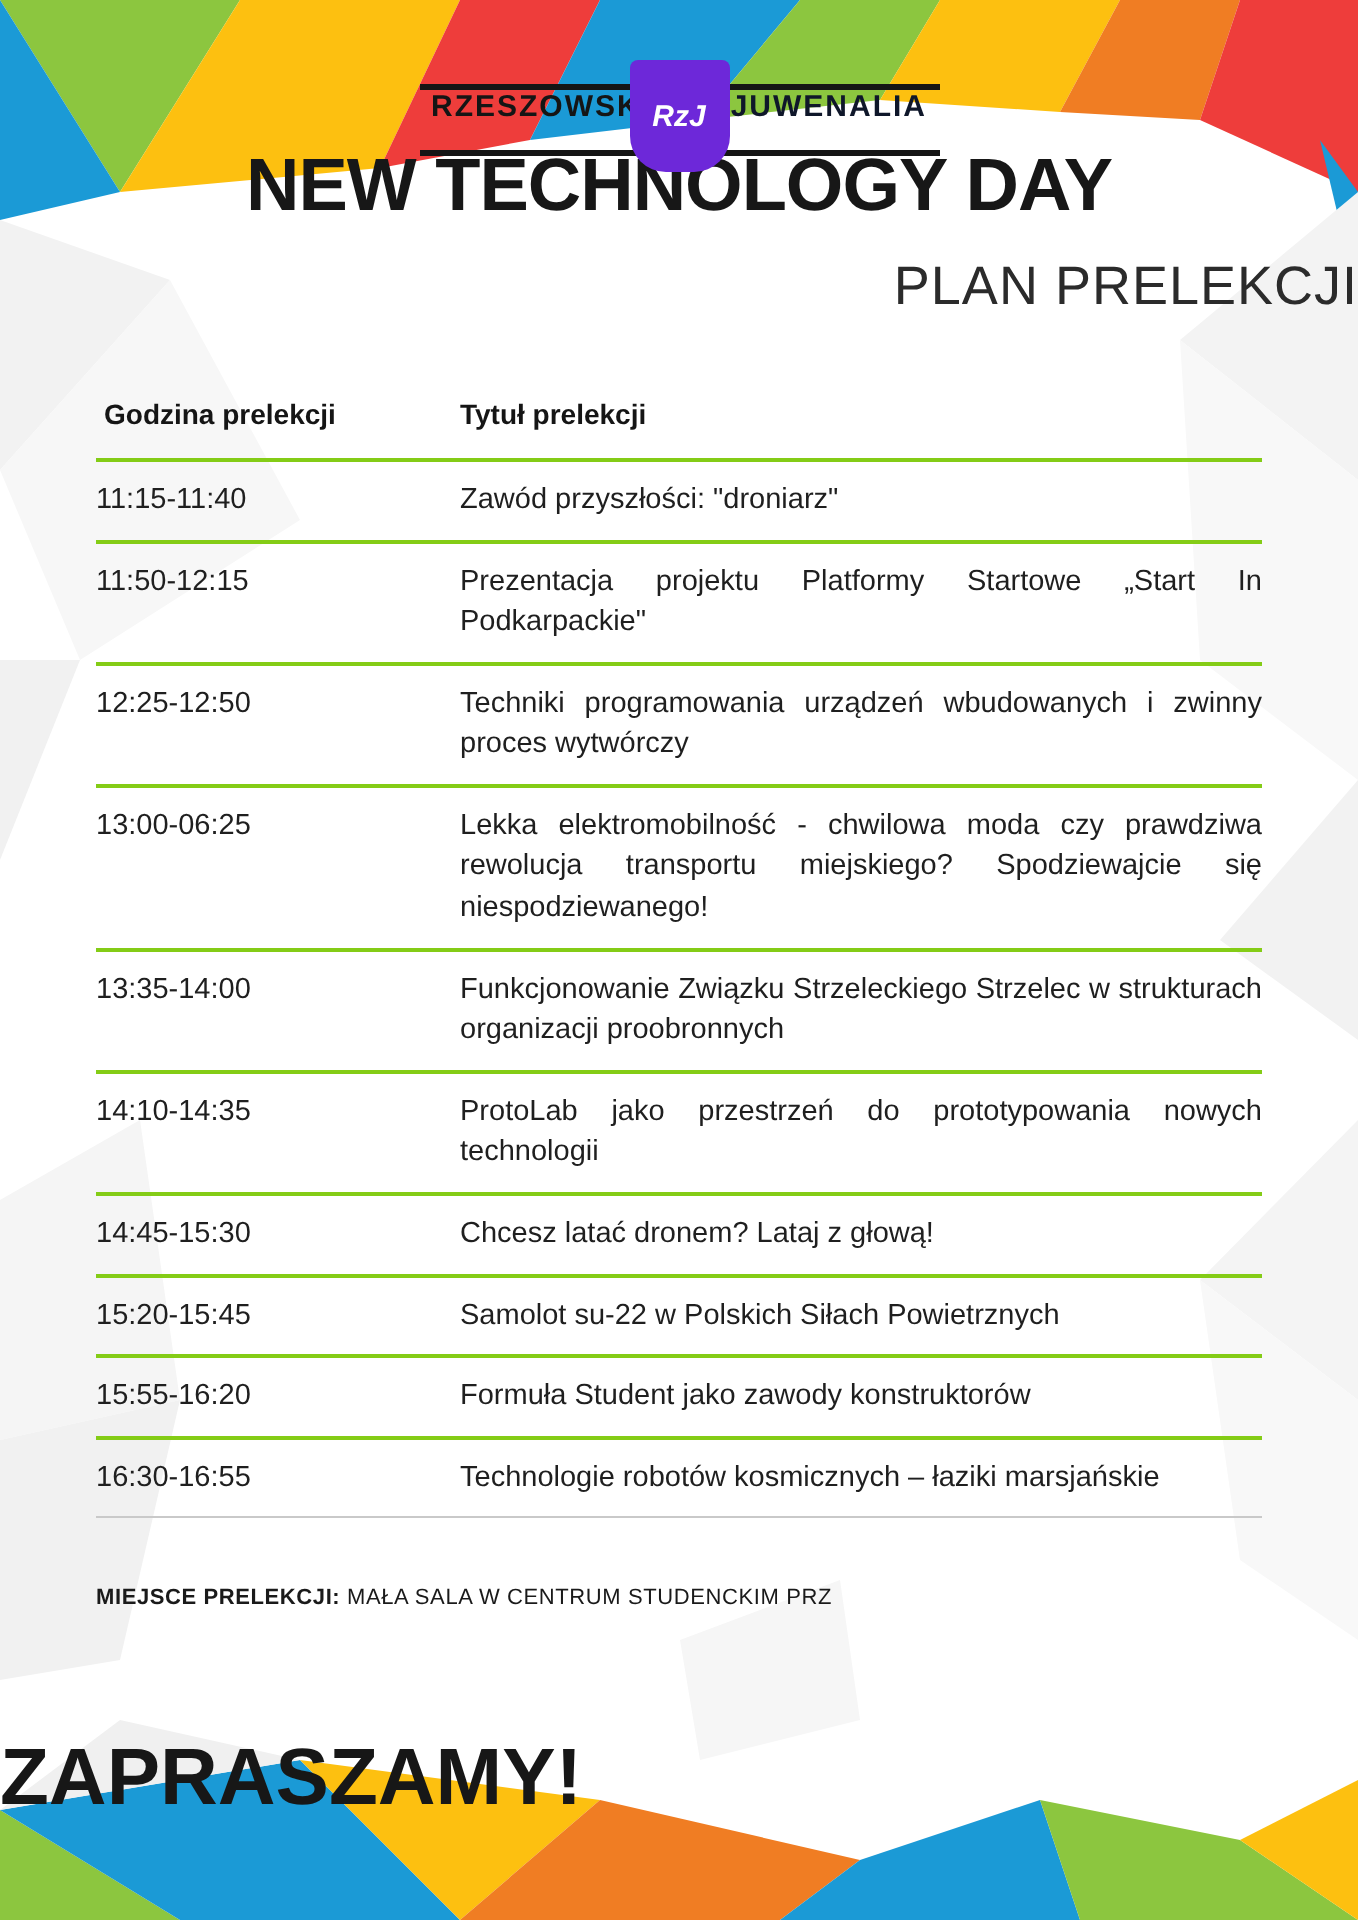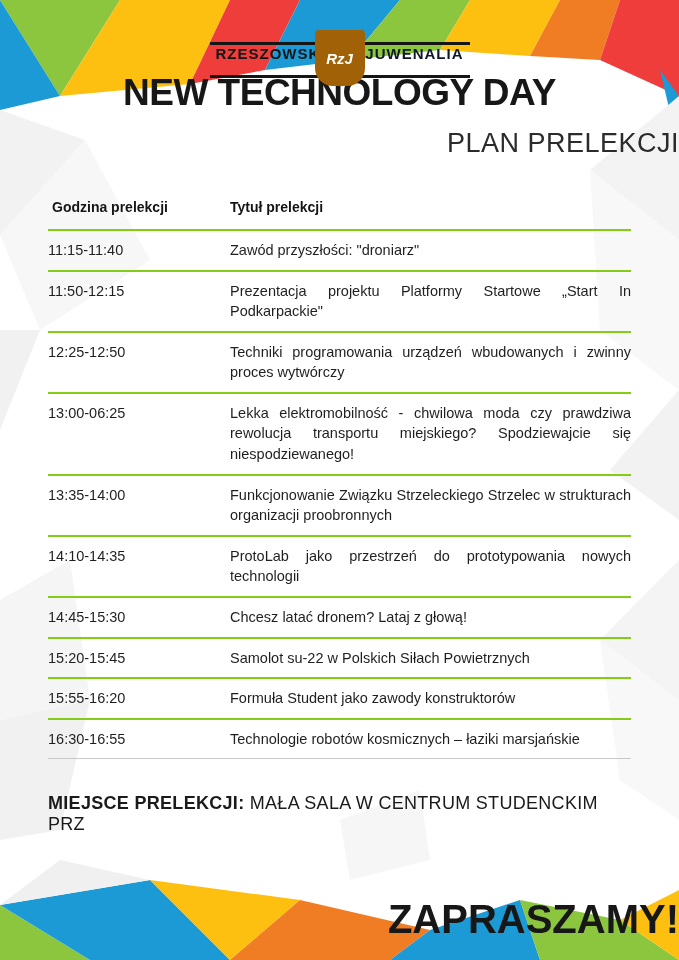--- a/index.html
+++ b/index.html
@@ -69,21 +69,21 @@
     letter-spacing: 1px;
     color: #0f172a;
   }
   .logo-badge {
     position: absolute;
     top: 0px;
     left: 50%;
     transform: translateX(-50%);
     width: 50px;
     height: 56px;
-    background: #a16207;
+    background: #6d28d9;
     border-radius: 4px 4px 18px 18px;
     color: #ffffff;
     font-size: 15px;
     font-weight: bold;
     display: flex;
     align-items: center;
     justify-content: center;
     font-style: italic;
   }
 
@@ -136,31 +136,31 @@
     padding-left: 28px;
     white-space: nowrap;
   }
   td.topic {
     text-align: justify;
     padding-right: 4px;
   }
 
   .place {
     margin: 34px 48px 0 48px;
-    font-size: 18px;
+    font-size: 11px;
     color: #1a1a1a;
     letter-spacing: 0.3px;
   }
   .place .label {
     font-weight: bold;
   }
 
   .cta {
     margin-top: 62px;
-    text-align: right;
+    text-align: left;
     font-size: 40px;
     font-weight: bold;
     letter-spacing: 0px;
     color: #171717;
   }
 </style>
 </head>
 <body>
 
 <div class="poster">

